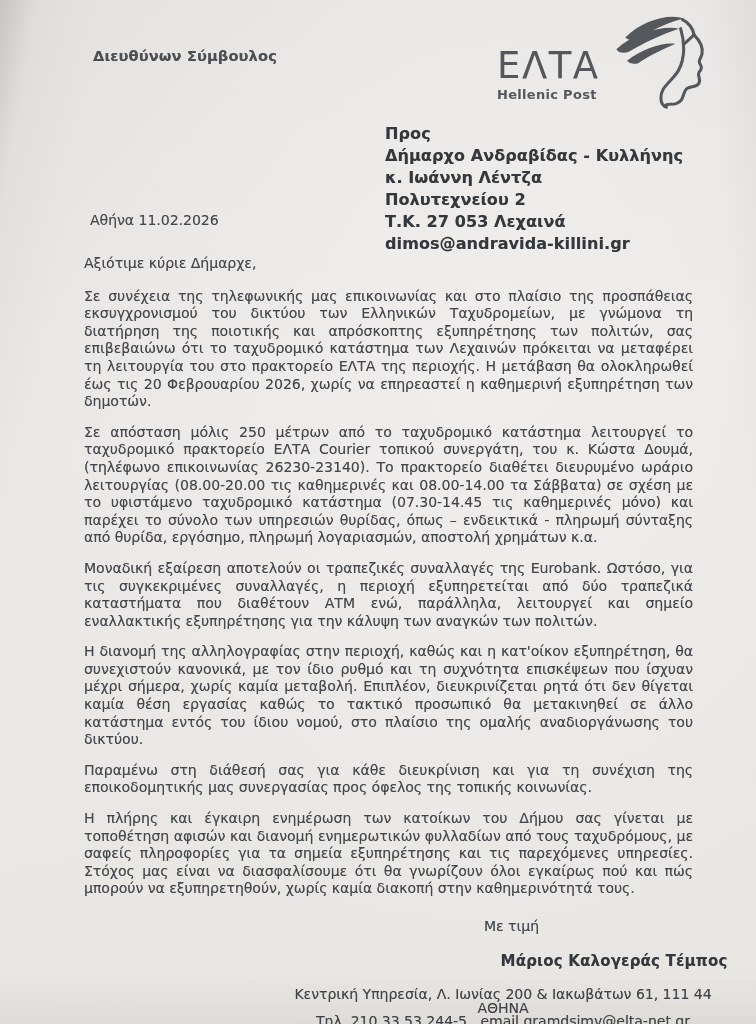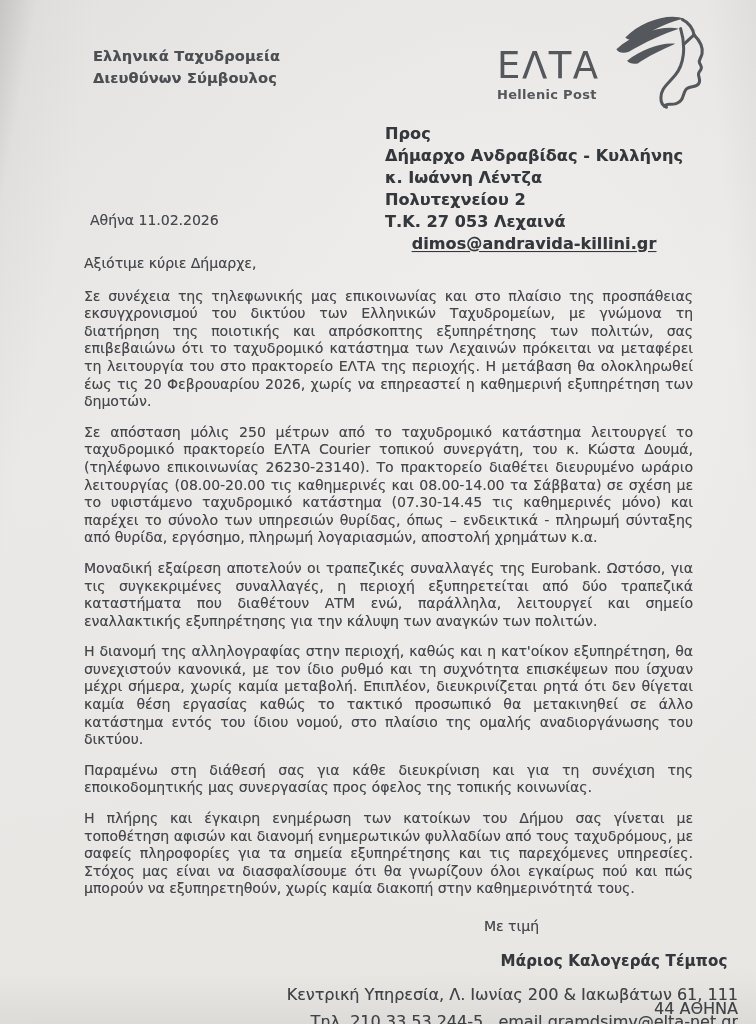--- a/index.html
+++ b/index.html
@@ -42,21 +42,21 @@
   }
   .logo-mark{margin-left:2px;}
 
   
   .recipient{
     position:absolute;left:385px;top:123px;
     font-size:16px;font-weight:bold;line-height:1.37;color:#34373b;
     letter-spacing:0.1px;
   }
   .recipient .email{
-    text-decoration:underline;text-underline-offset:2px;text-align:center;
+    text-underline-offset:2px;
   }
 
   .date{
     position:absolute;left:90px;top:212px;font-size:14px;color:#45484d;
   }
 
   
   .body-col{
     position:absolute;left:84px;top:247px;width:613px;
     font-size:14px;line-height:17.6px;color:#43464b;
@@ -69,34 +69,33 @@
     margin:20px 0 0 0;width:260px;margin-left:400px;text-align:left;
   }
   .sig-name{
     margin:17px 0 0 0;width:320px;margin-left:370px;text-align:center;
     font-weight:bold;color:#35383c;font-size:15px;letter-spacing:0.2px;
   }
 
   
   .footer{
     position:absolute;left:268px;top:988px;width:470px;height:36px;
-    overflow:hidden;text-align:right;
-    font-size:16px;line-height:13.5px;color:#3f4246;
+    overflow:hidden;text-align:center;
+    font-size:14px;line-height:13.5px;color:#3f4246;
   }
   .footer .email{text-decoration:underline;text-underline-offset:1px;}
   svg .stroke{fill:none;stroke:#54575b;stroke-width:3.4;stroke-linecap:round;stroke-linejoin:round;}
   svg .fill{fill:#54575b;stroke:none;}
 </style>
 </head>
 <body>
 
 <div class="sheet">
 
   <div class="sender txt">
-    <div>Ελληνικά Ταχυδρομεία</div>
     <div>Διευθύνων Σύμβουλος</div>
   </div>
 
   <div class="logo">
     <div class="logo-textblock">
       <div class="logo-elta">ΕΛΤΑ</div>
       <div class="logo-sub">Hellenic Post</div>
     </div>
     <div class="logo-mark">
       <svg width="118" height="100" viewBox="0 0 128 112" aria-hidden="true">

